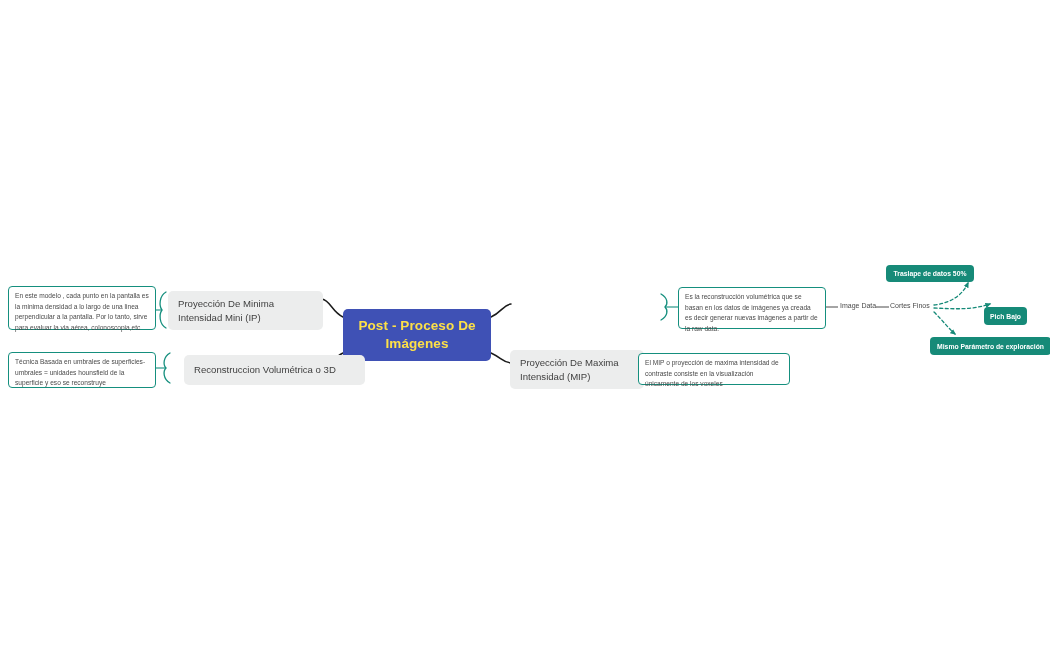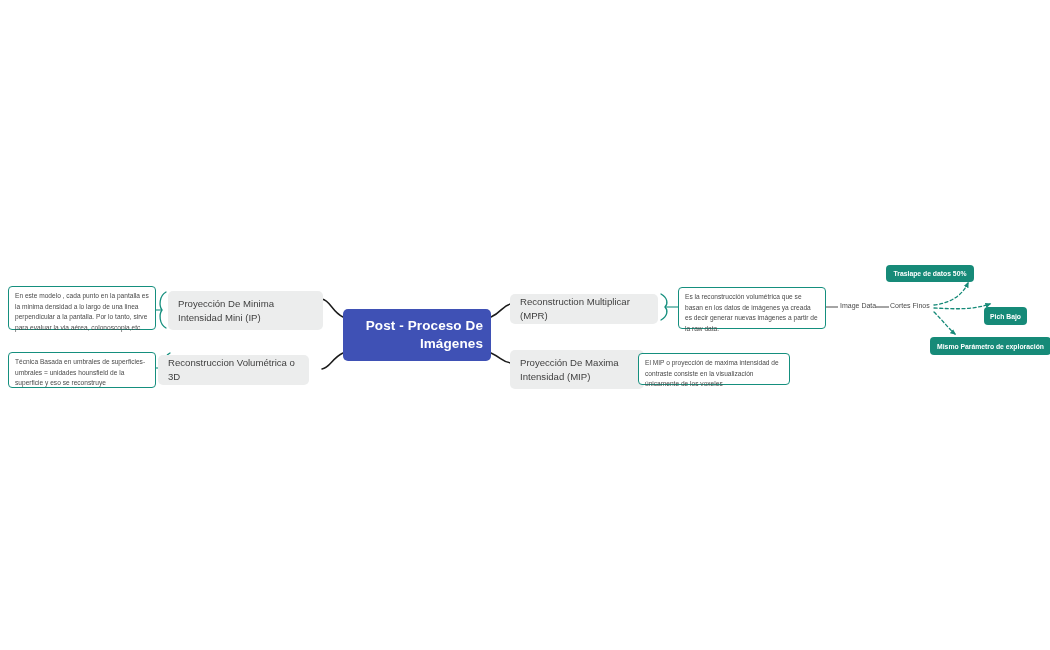--- a/index.html
+++ b/index.html
@@ -31,25 +31,25 @@
 
   
   .root-node {
     position: absolute;
     left: 343px;
     top: 309px;
     width: 148px;
     height: 52px;
     background: #3f51b5;
     border-radius: 5px;
-    color: #ffffff;
+    color: #fde047;
     display: flex;
     align-items: center;
     justify-content: center;
-    text-align: right;
+    text-align: center;
     font-size: 13.5px;
     font-weight: bold;
     line-height: 1.32;
     letter-spacing: .1px;
     box-sizing: border-box;
     padding: 2px 8px;
   }
 
   
   .topic {
@@ -59,21 +59,21 @@
     color: #3f3f3f;
     font-size: 9.6px;
     line-height: 1.42;
     display: flex;
     align-items: center;
     box-sizing: border-box;
     padding: 15px 10px;
   }
 
   #topic-minip   { left: 168px; top: 291px; width: 155px; height: 39px; }
-  #topic-vol3d   { left: 158px; top: 355px; width: 151px; height: 26px; }
+  #topic-vol3d   { left: 184px; top: 355px; width: 181px; height: 26px; }
   #topic-mpr     { left: 510px; top: 294px; width: 148px; height: 26px; }
   #topic-mip     { left: 510px; top: 350px; width: 134px; height: 39px; }
 
   
   .note {
     position: absolute;
     background: #ffffff;
     border: 1px solid #158f7e;
     border-radius: 4px;
     color: #4a4a4a;
@@ -159,23 +159,20 @@
     <span>Post - Proceso De Imágenes</span>
   </div>
 
   <div class="topic" id="topic-minip">
     <span>Proyección De Minima Intensidad Mini (IP)</span>
   </div>
   <div class="topic" id="topic-vol3d">
     <span>Reconstruccion Volumétrica o 3D</span>
   </div>
 
-  <div class="topic" id="topic-mpr">
-    <span>Reconstruction Multiplicar (MPR)</span>
-  </div>
   <div class="topic" id="topic-mip">
     <span>Proyección De Maxima Intensidad (MIP)</span>
   </div>
 
   <div class="note" id="note-minip">
     <span>En este modelo , cada punto en la pantalla es la minima densidad a lo largo de una linea perpendicular a la pantalla. Por lo tanto, sirve para evaluar la via aérea, colonoscopia,etc</span>
   </div>
   <div class="note" id="note-vol3d">
     <span>Técnica Basada en umbrales de superficies- umbrales = unidades hounsfield de la superficie y eso se reconstruye</span>
   </div>

